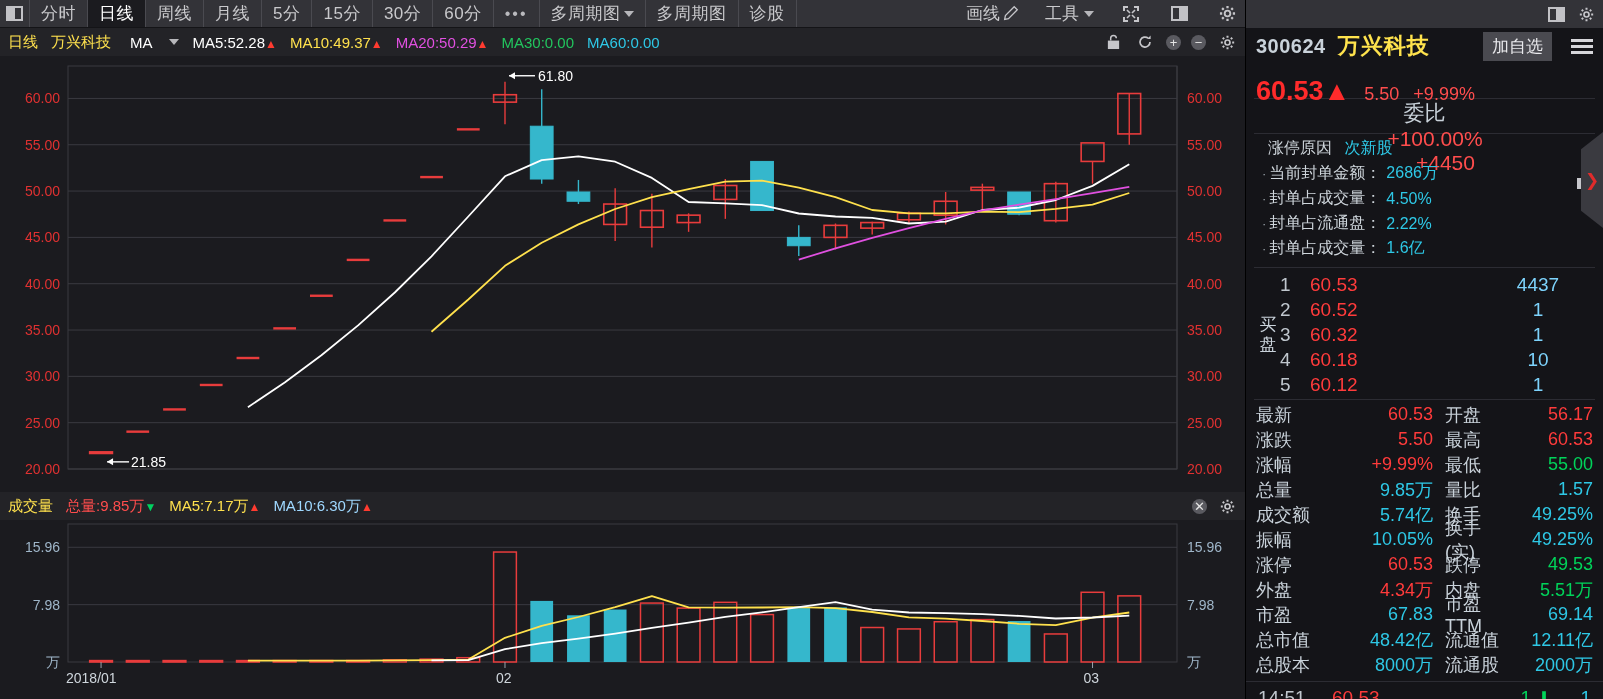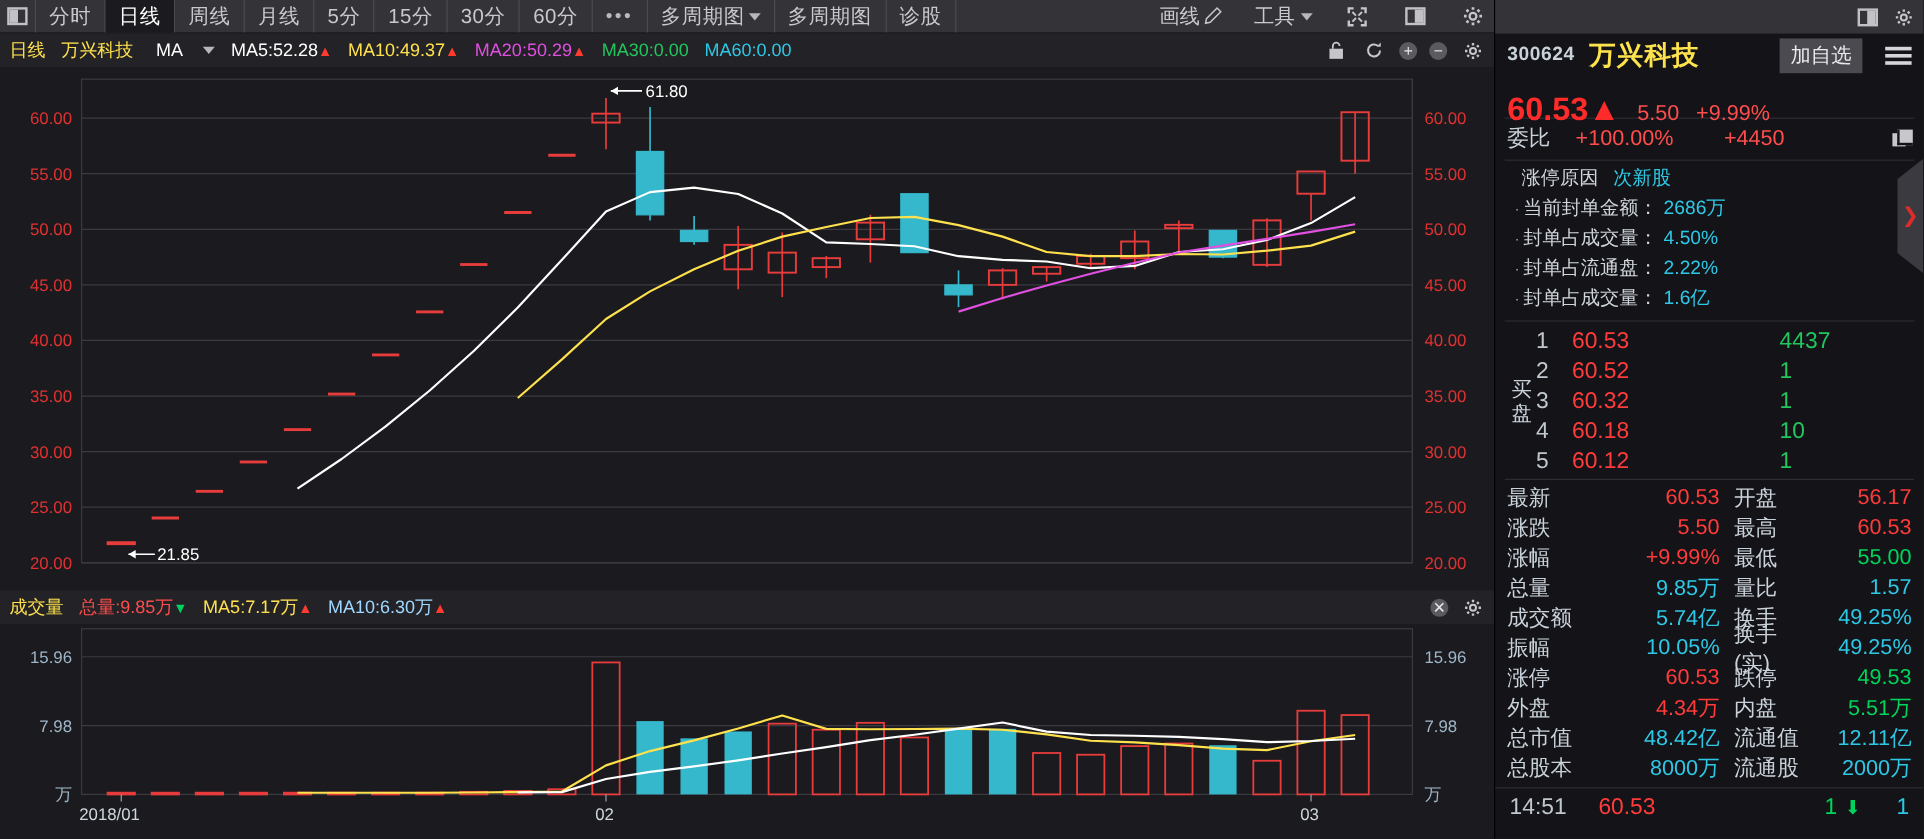--- a/index.html
+++ b/index.html
@@ -68,33 +68,33 @@
     position:absolute; width:17px;height:17px; background:#ff2d2d; color:#fff;
     font-size:12px; display:flex;align-items:center;justify-content:center;
     cursor:pointer; line-height:1;
   }
 
   
   .right{ width:358px; height:699px; background:#141418; border-left:1px solid #000; position:relative;}
   .rhead{ height:28px; background:#333338; display:flex; align-items:center; justify-content:flex-end; padding-right:6px; gap:8px;}
   .qtop{ padding:0 10px; }
   .qname{ display:flex; align-items:center; height:36px; gap:12px; }
-  .qcode{ font-size:16px; color:#c9d2da; font-weight:bold; letter-spacing:.5px;}
+  .qcode{ font-size:20px; color:#c9d2da; font-weight:bold; letter-spacing:.5px;}
   .qtitle{ font-size:22px; color:#ffe34d; font-weight:bold; letter-spacing:1px;}
   .qadd{
     margin-left:auto; background:#4a4a50; color:#e9e9ec; font-size:17px;
     padding:3px 9px; cursor:pointer;
   }
   .hamb{ width:22px; display:flex; flex-direction:column; gap:3px; cursor:pointer; margin-left:7px;}
   .hamb i{ display:block; height:3px; background:#d6d6da; }
   .qprice{ display:flex; align-items:baseline; height:32px; gap:14px;}
   .qp-main{ font-size:27px; color:#ff2b2b; font-weight:bold;margin-top:12px;}
   .qp-sub{ font-size:18px; color:#ff4d4d;}
   .divline{ height:1px; background:#2c2c33; margin:2px 8px 0; }
-  .wbrow{ display:flex; align-items:center; height:32px; padding:0 10px; font-size:18px;}
+  .wbrow{ display:flex; align-items:center; height:32px; padding:0 10px; font-size:21px;flex-direction:column;}
   .wb-lab{ color:#c9d2da; }
   .wb-v1{ color:#ff4d4d; margin-left:21px; }
   .wb-v2{ color:#ff4d4d; margin-left:42px; }
   .copyic{ margin-left:auto; width:16px;height:15px; position:relative; cursor:pointer;}
   .copyic::before{content:"";position:absolute;left:0;top:3px;width:11px;height:11px;background:#c7c7cc;}
   .copyic::after{content:"";position:absolute;left:4px;top:0;width:11px;height:11px;background:#c7c7cc;border-left:2px solid #141418;border-bottom:2px solid #141418;}
 
   .reason{ padding:4px 10px 2px 22px; font-size:16px;}
   .reason .rl{ color:#cfd6dc; }
   .reason .rv{ color:#2ec8e6; margin-left:8px;}
@@ -105,21 +105,21 @@
 
   .bidarea{ display:flex; padding:4px 10px 0; }
   .bidlabel{
     width:24px; font-size:17px; color:#c9d2da; display:flex; flex-direction:column;
     align-items:center; justify-content:center; line-height:1.15;
   }
   .bidrows{ flex:1; }
   .bidrow{ display:flex; align-items:center; height:25px; font-size:19px;}
   .bidrow .n{ width:30px; color:#c0c7ce; }
   .bidrow .p{ flex:1; color:#ff3b3b; }
-  .bidrow .v{ width:110px; text-align:left; color:#22c55e; }
+  .bidrow .v{ width:110px; text-align:center; color:#7dd3fc; }
 
   .statgrid{ padding:2px 10px 0; }
   .strow{ display:flex; align-items:center; height:25px; font-size:18px;}
   .strow .l1{ width:66px; color:#c9d2da; }
   .strow .v1{ flex:1; text-align:right; }
   .strow .l2{ width:72px; color:#c9d2da; padding-left:12px;}
   .strow .v2{ width:88px; text-align:right; }
   .cRed{ color:#ff3b3b; } .cGrn{ color:#00d45a; } .cCyn{ color:#2ec8e6; }
 
   .tickrow{
@@ -578,20 +578,26 @@
           <span class="l2">跌停</span>
           <span class="v2 cGrn">49.53</span>
         </div>
         <div class="strow">
           <span class="l1">外盘</span>
           <span class="v1 cRed">4.34万</span>
           <span class="l2">内盘</span>
           <span class="v2 cGrn">5.51万</span>
         </div>
         <div class="strow">
+          <span class="l1">市盈</span>
+          <span class="v1 cCyn">67.83</span>
+          <span class="l2">市盈TTM</span>
+          <span class="v2 cCyn">69.14</span>
+        </div>
+        <div class="strow">
           <span class="l1">总市值</span>
           <span class="v1 cCyn">48.42亿</span>
           <span class="l2">流通值</span>
           <span class="v2 cCyn">12.11亿</span>
         </div>
         <div class="strow">
           <span class="l1">总股本</span>
           <span class="v1 cCyn">8000万</span>
           <span class="l2">流通股</span>
           <span class="v2 cCyn">2000万</span>

